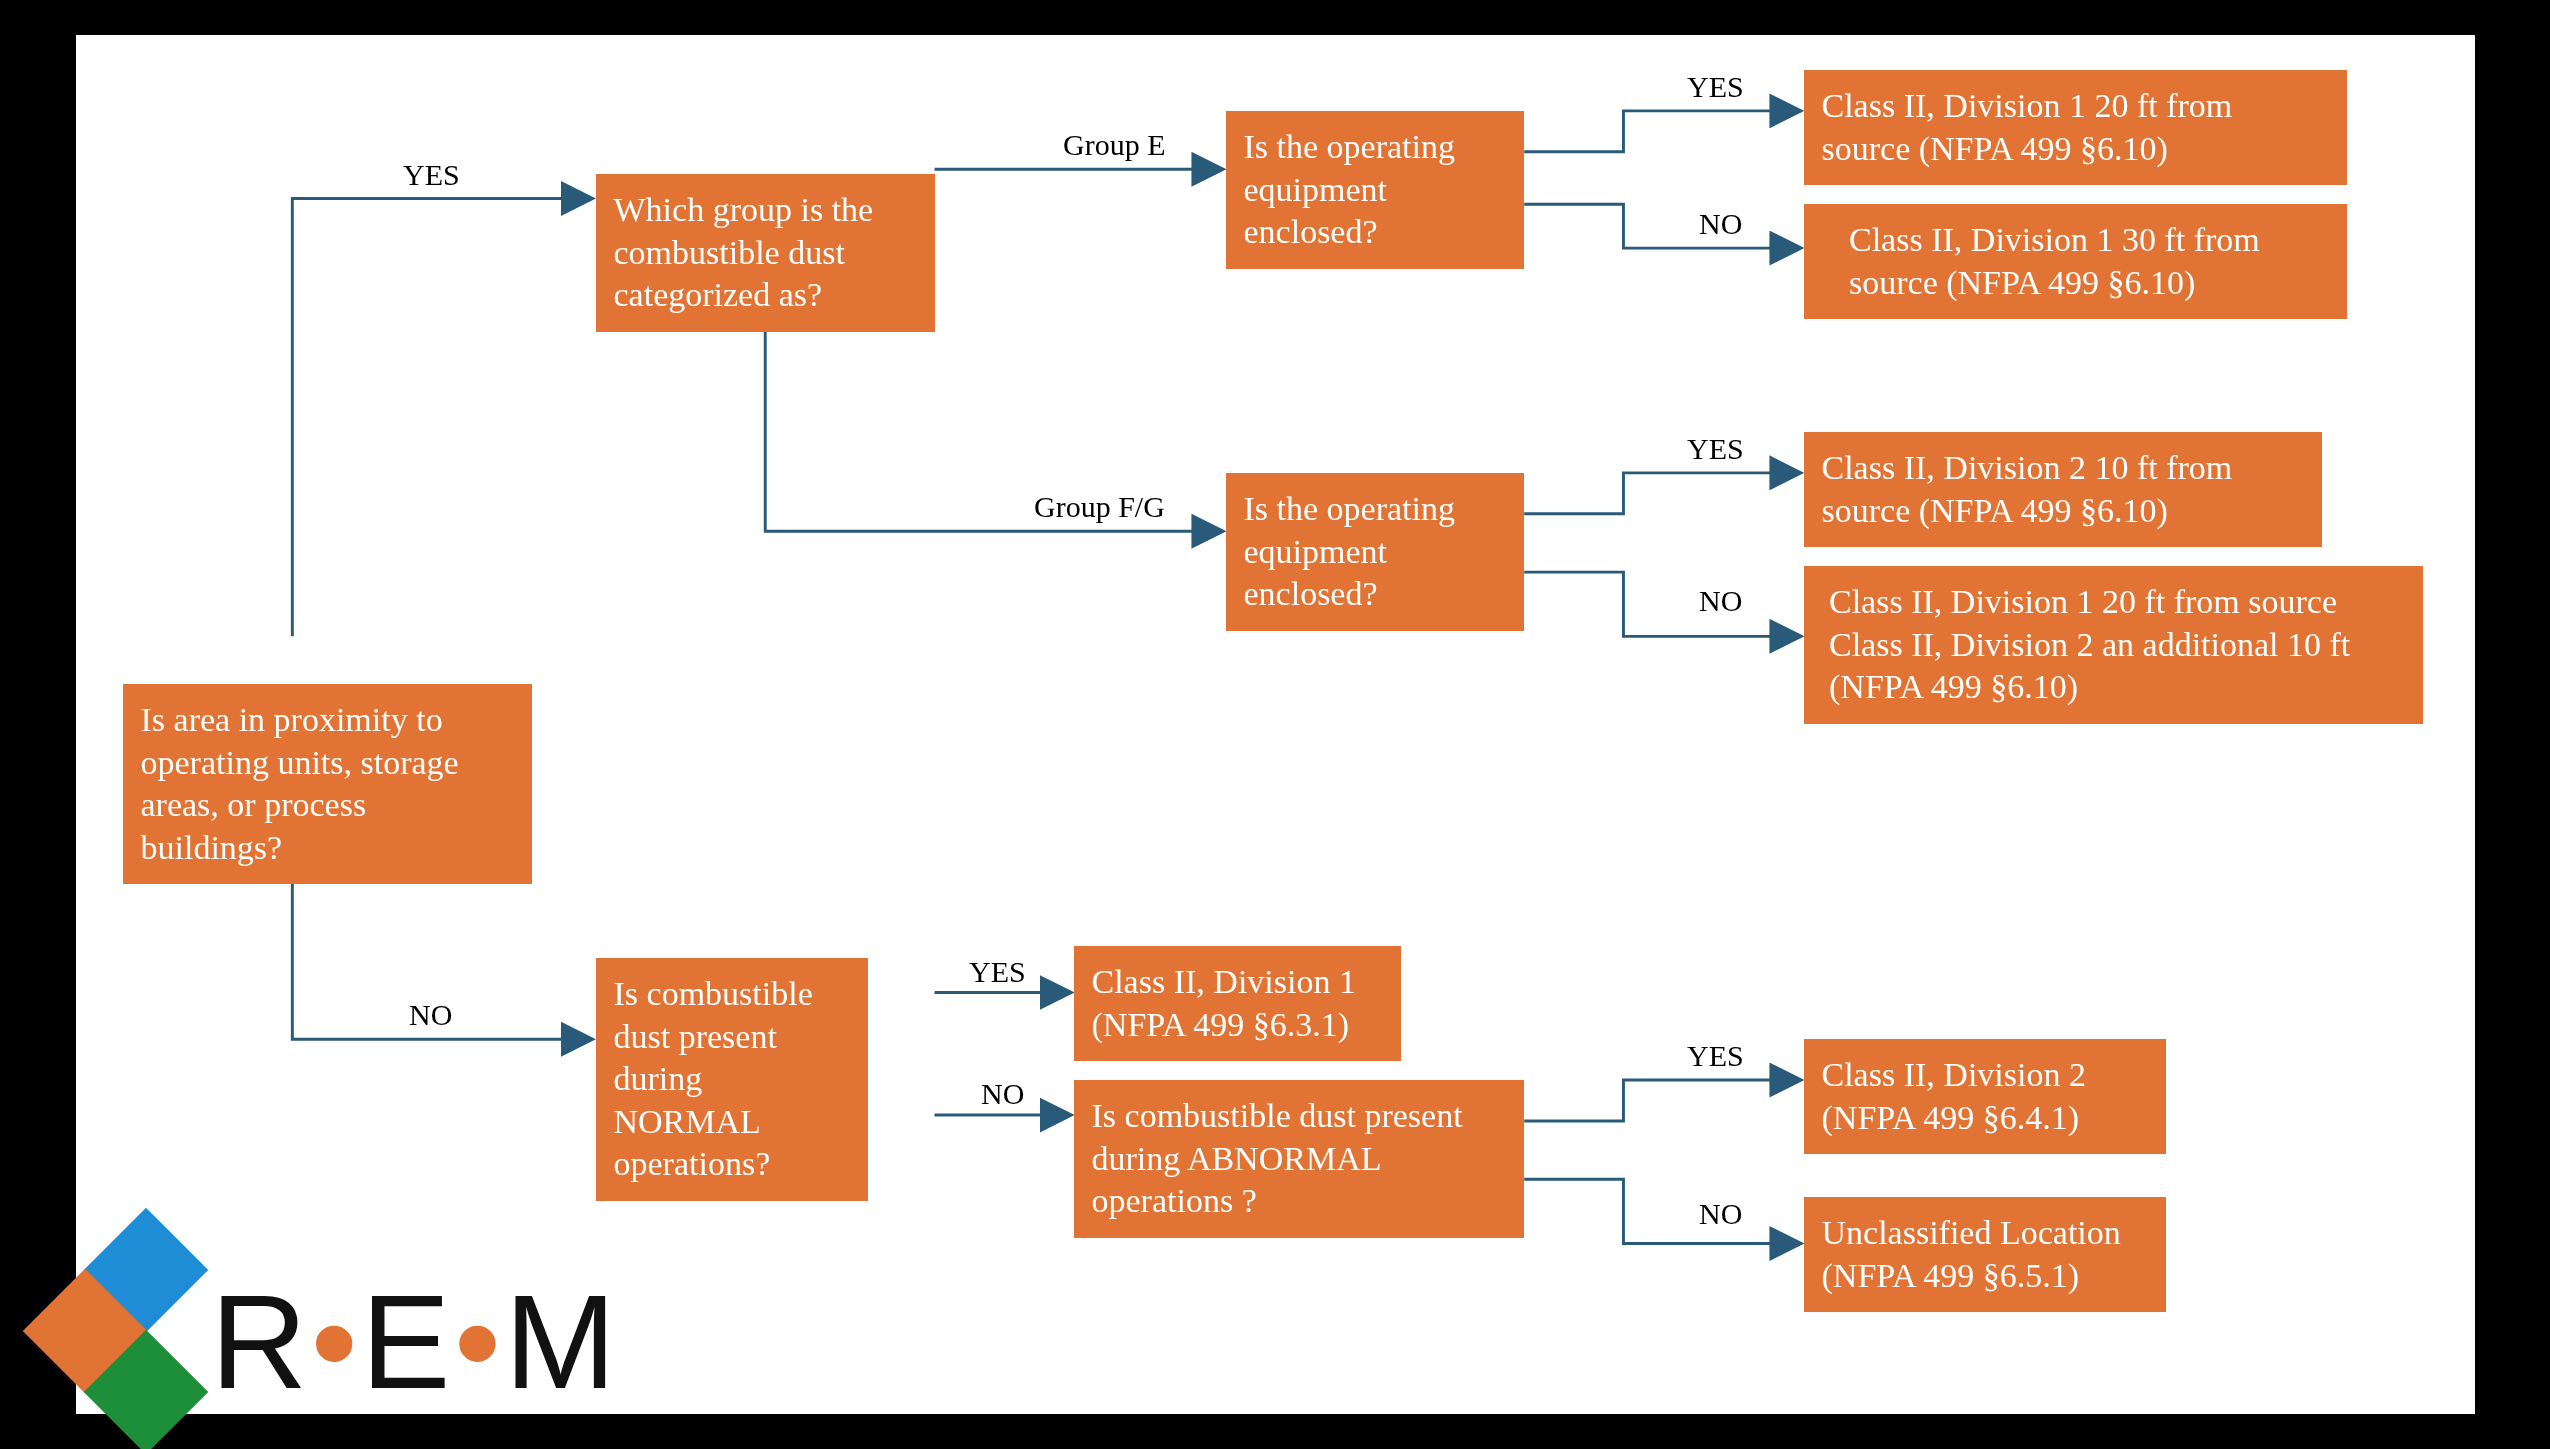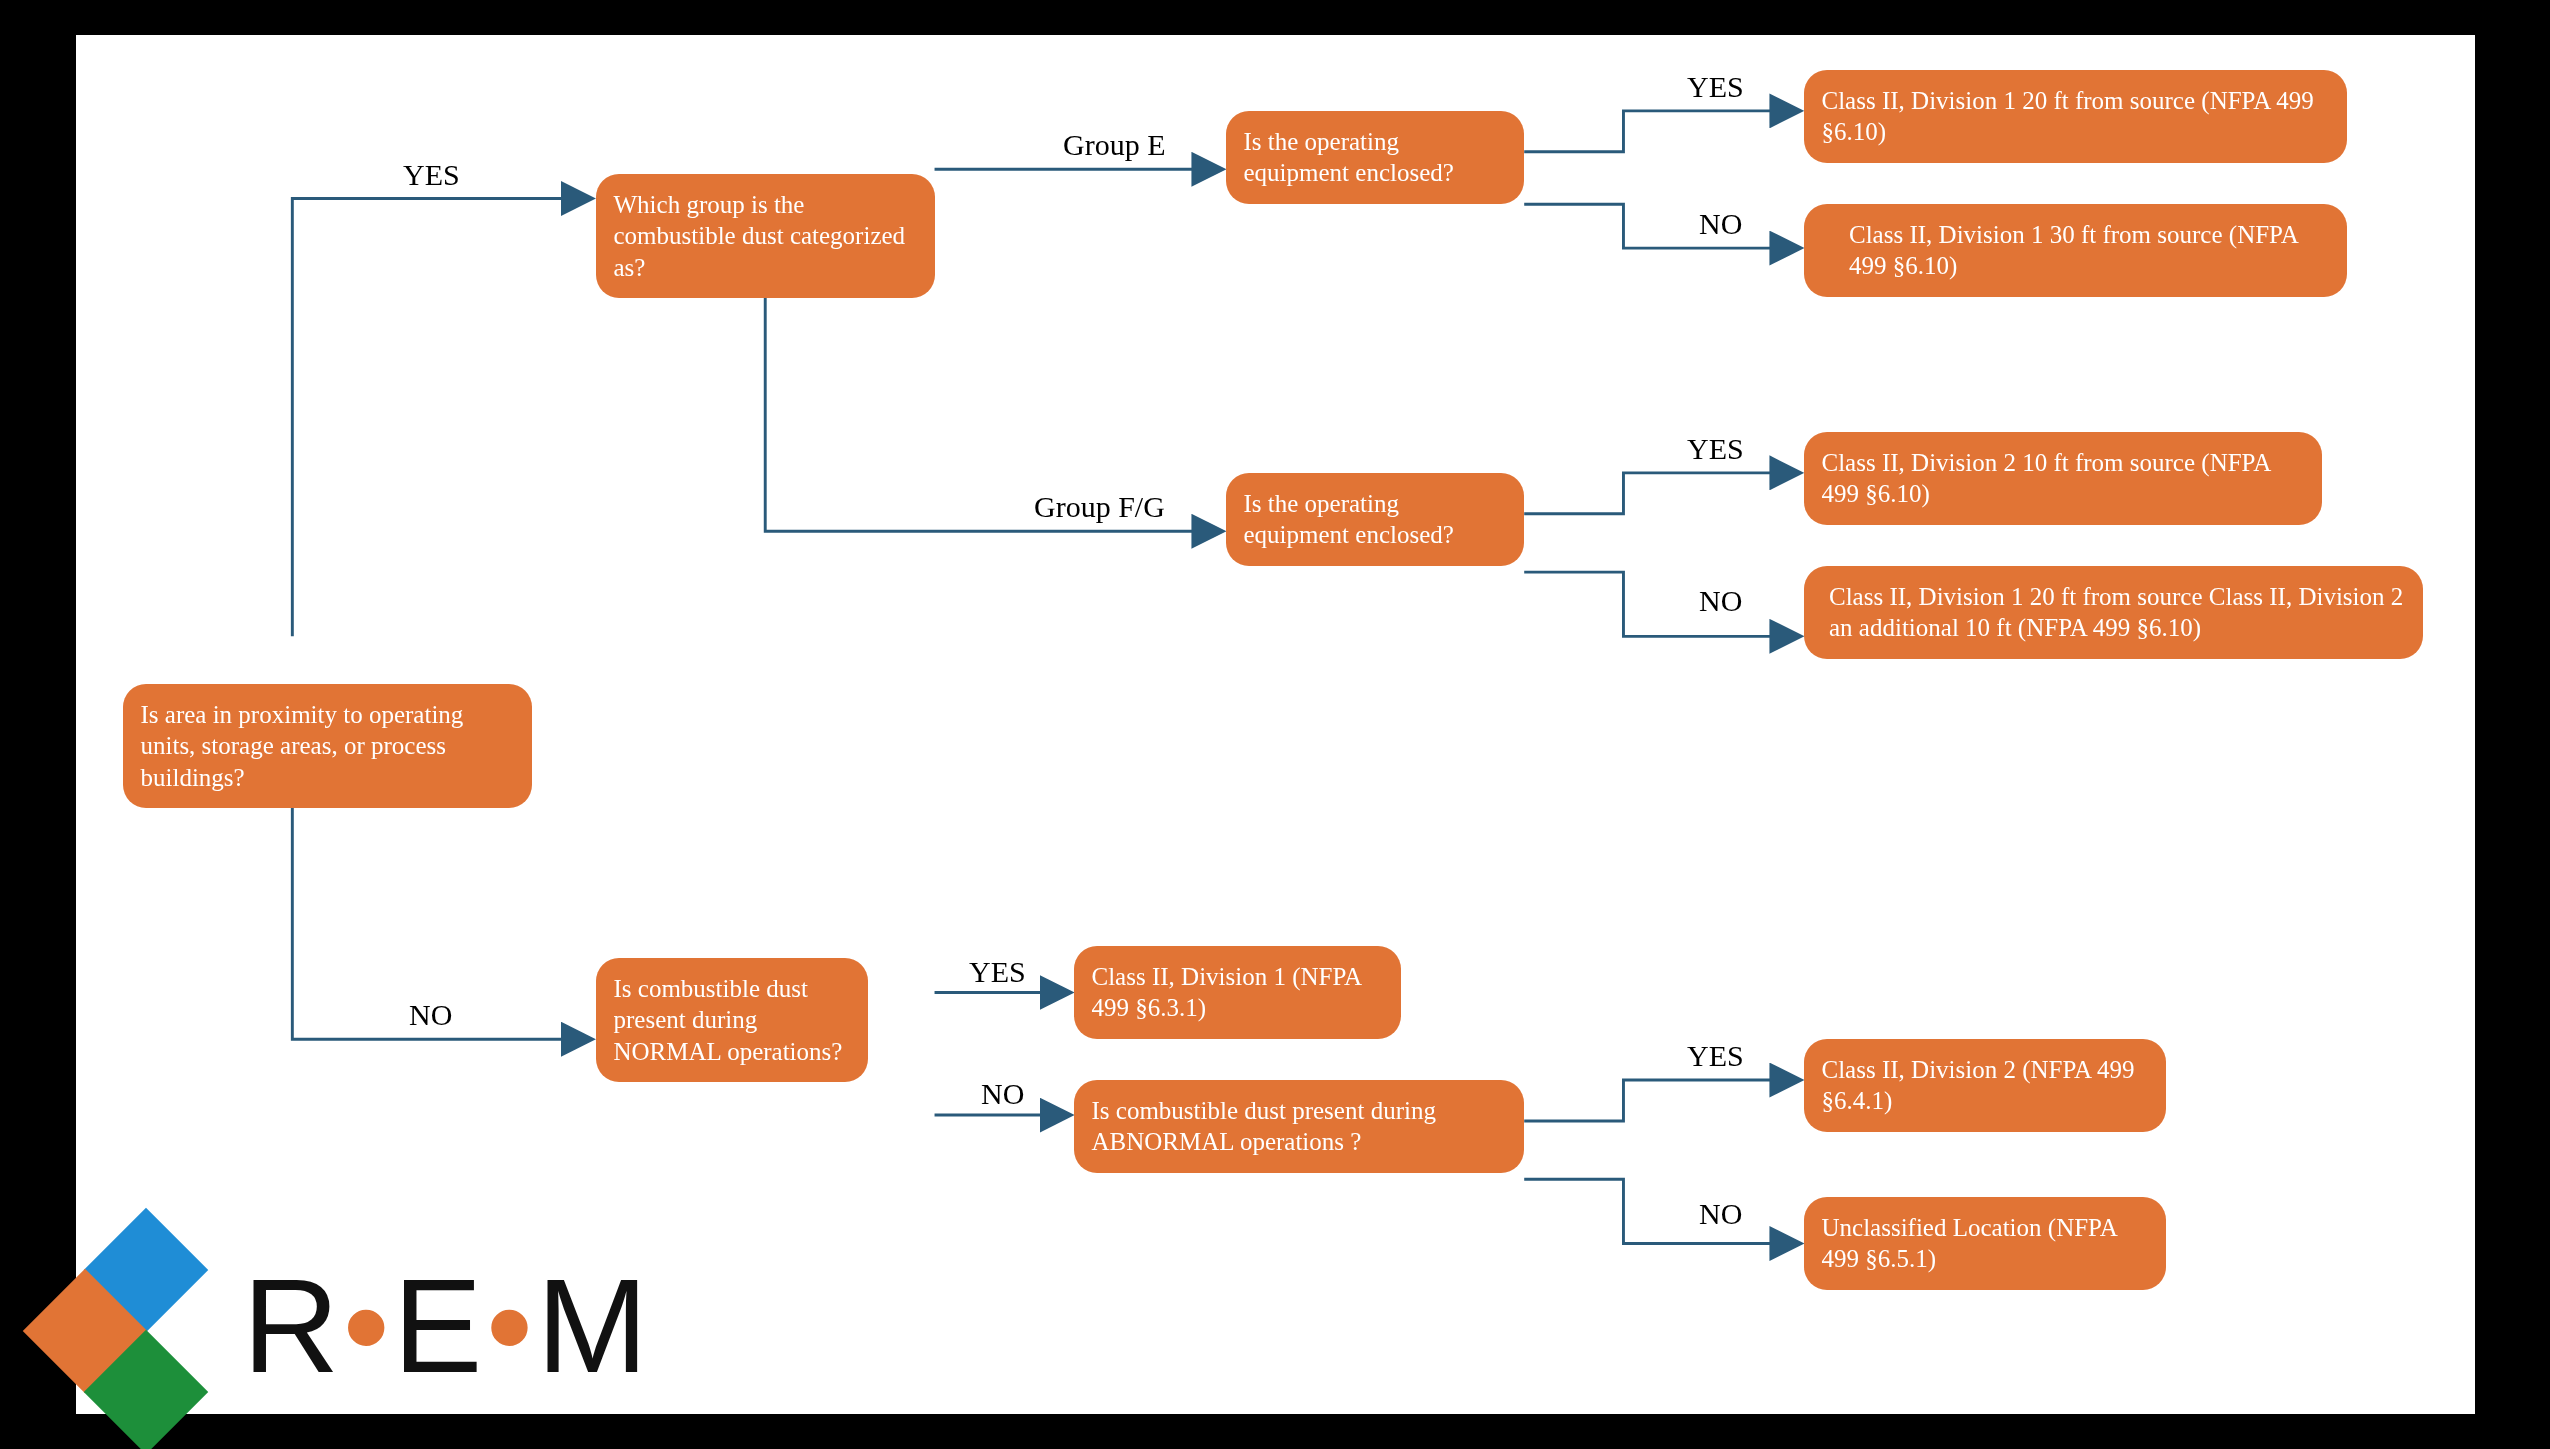--- a/index.html
+++ b/index.html
@@ -1,26 +1,26 @@
 <!DOCTYPE html>
 <html style="font-size:9.3px"><head>
 <meta charset="utf-8">
 <style>
 html,body{margin:0;padding:0;background:#000;font-family:Georgia,"Times New Roman",serif;}
 .stage{position:relative;width:2550px;height:1449px;background:#000;}
 .frame{position:absolute;left:76px;top:35px;width:2399px;height:1379px;background:#fff;overflow:visible;}
-.box{position:absolute;background:#e17435;color:#fff;font-size:25px;line-height:1.25;padding:15px 17.5px;box-sizing:border-box;border-radius:23px;}
+.box{position:absolute;background:#e17435;color:#fff;font-size:34px;line-height:1.25;padding:15px 17.5px;box-sizing:border-box;}
 .label{position:absolute;color:#000;font-size:30px;font-family:Georgia,serif;}
 svg.conns{position:absolute;left:0;top:0;width:2399px;height:1379px;}
 .logo{position:absolute;left:23.4px;top:1220px;width:701px;height:193px;}
 .logo .dia{position:absolute;width:88px;height:88px;transform:rotate(45deg);}
 .logo .blue{background:#1f8dd6;left:79px;top:5.8px;}
 .logo .orange{background:#e17435;left:17.5px;top:67px;}
 .logo .green{background:#1d8f3a;left:79px;top:128px;}
-.logo .txt{position:absolute;left:187px;top:29px;font-size:134px;letter-spacing:3.5px;color:#111;font-family:"Helvetica Neue",Arial,sans-serif;font-weight:300;margin-left:32px;}
+.logo .txt{position:absolute;left:187px;top:45px;font-size:134px;letter-spacing:3.5px;color:#111;font-family:"Helvetica Neue",Arial,sans-serif;font-weight:300;}
 .logo .txt .dot{color:#e17435;}
 </style>
 </head>
 <body>
 
 <div class="stage">
 <div class="frame">
 
 <svg class="conns" viewBox="0 0 4108 2362" width="2399" height="1379">
 <defs>

